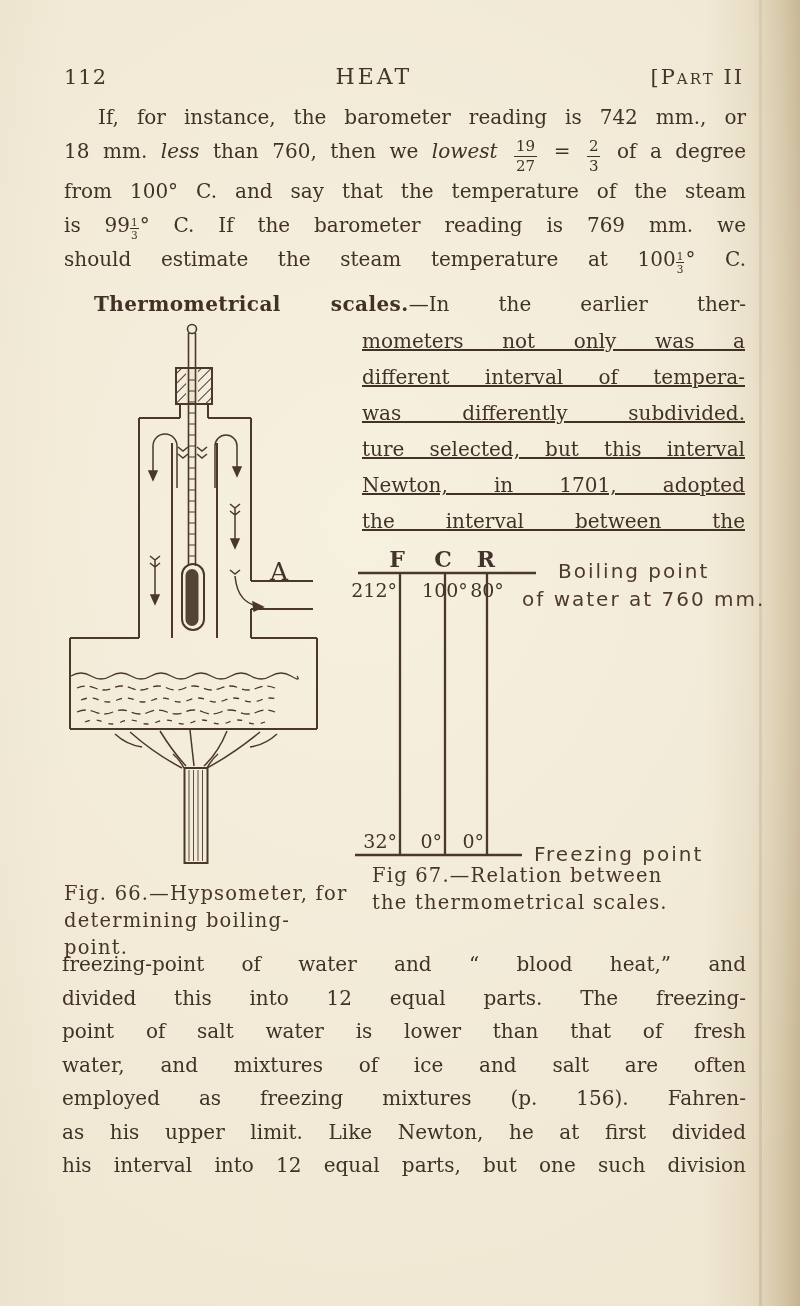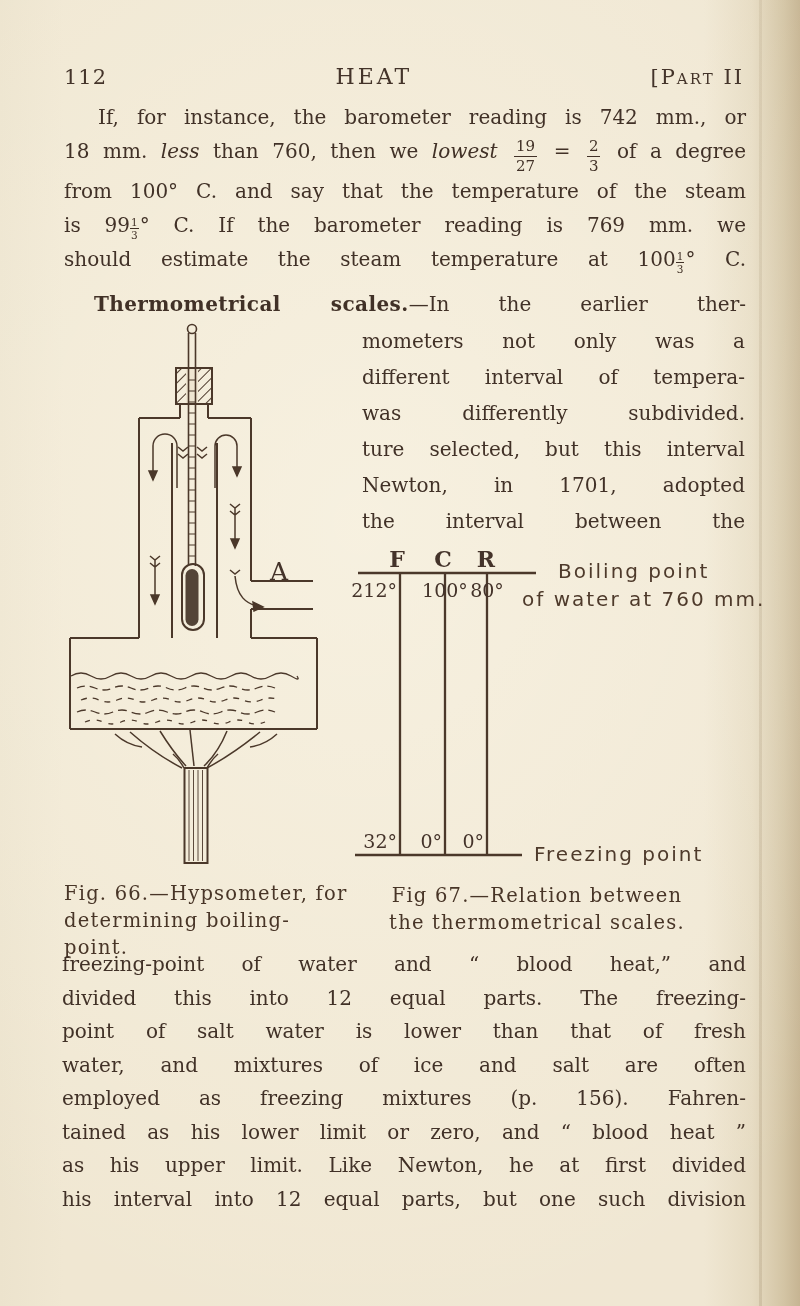--- a/index.html
+++ b/index.html
@@ -21,36 +21,36 @@
   .runtitle{flex:1;text-align:center;font-size:22px;letter-spacing:3px;padding-right:10px;margin-top:12px;}
   .partlabel{font-size:21px;font-variant:small-caps;letter-spacing:2px;}
   
   .textblock{font-size:20px;color:#413127;}
   .tline{text-align:justify;text-align-last:justify;line-height:34px;white-space:normal;}
   .tline.indent{text-indent:34px;}
   #para1{left:64px;top:100px;width:682px;}
   #headline{left:64px;top:287px;width:682px;font-size:20px;line-height:34px;
             text-align:justify;text-align-last:justify;}
   #headline b{font-weight:bold;letter-spacing:.4px;}
-  #rightcol{left:362px;top:323px;width:383px;}
+  #rightcol{left:362px;top:323px;width:383px;text-decoration:underline;}
   #rightcol .tline{line-height:36px;}
   #para3{left:62px;top:948px;width:684px;}
   #para3 .tline{line-height:33.5px;}
   em{font-style:italic;}
   
   .frac{display:inline-block;text-align:center;vertical-align:-13px;line-height:1;margin:0 3px;}
   .frac .num{display:block;font-size:15px;padding:0 2px 2px;}
   .frac .den{display:block;font-size:15px;border-top:1.5px solid currentColor;padding:2px 2px 0;}
   .frac.small{vertical-align:-7px;margin:0 1px 0 0;}
   .frac.small .num{font-size:10.5px;padding:0 1px 1px;}
   .frac.small .den{font-size:10.5px;border-top:1.1px solid currentColor;padding:1px 1px 0;}
   
   .caption{font-size:19.5px;letter-spacing:1.2px;color:#483527;line-height:27px;}
   #fig66cap{left:64px;top:880px;width:290px;text-align:left;}
-  #fig67cap{left:372px;top:882px;width:330px;text-align:center;}
+  #fig67cap{left:372px;top:862px;width:330px;}
   
   svg{display:block;overflow:visible;}
   .ink{stroke:#4b382a;fill:none;}
   .serif-label{font-family:"DejaVu Serif",serif;fill:#44332a;}
   .hand{font-family:"DejaVu Sans",sans-serif;fill:#4e3a2b;letter-spacing:2px;font-size:20px;}
 </style>
 </head>
 <body>
 
 <div id="page">
@@ -210,17 +210,16 @@
     <div>Fig 67.—Relation between</div>
     <div>the thermometrical scales.</div>
   </div>
 
   <div id="para3" class="abs textblock">
       <div class="tline">freezing-point of water and “ blood heat,” and</div>
       <div class="tline">divided this into 12 equal parts.  The freezing-</div>
       <div class="tline">point of salt water is lower than that of fresh</div>
       <div class="tline">water, and mixtures of ice and salt are often</div>
       <div class="tline">employed as freezing mixtures (p. 156).  Fahren-</div>
-      <div class="tline">tained as his lower limit or zero, and “ blood heat ”</div>
       <div class="tline">as his upper limit.  Like Newton, he at first divided</div>
       <div class="tline">his interval into 12 equal parts, but one such division</div>
     </div>
 </div>
 
 </body></html>

